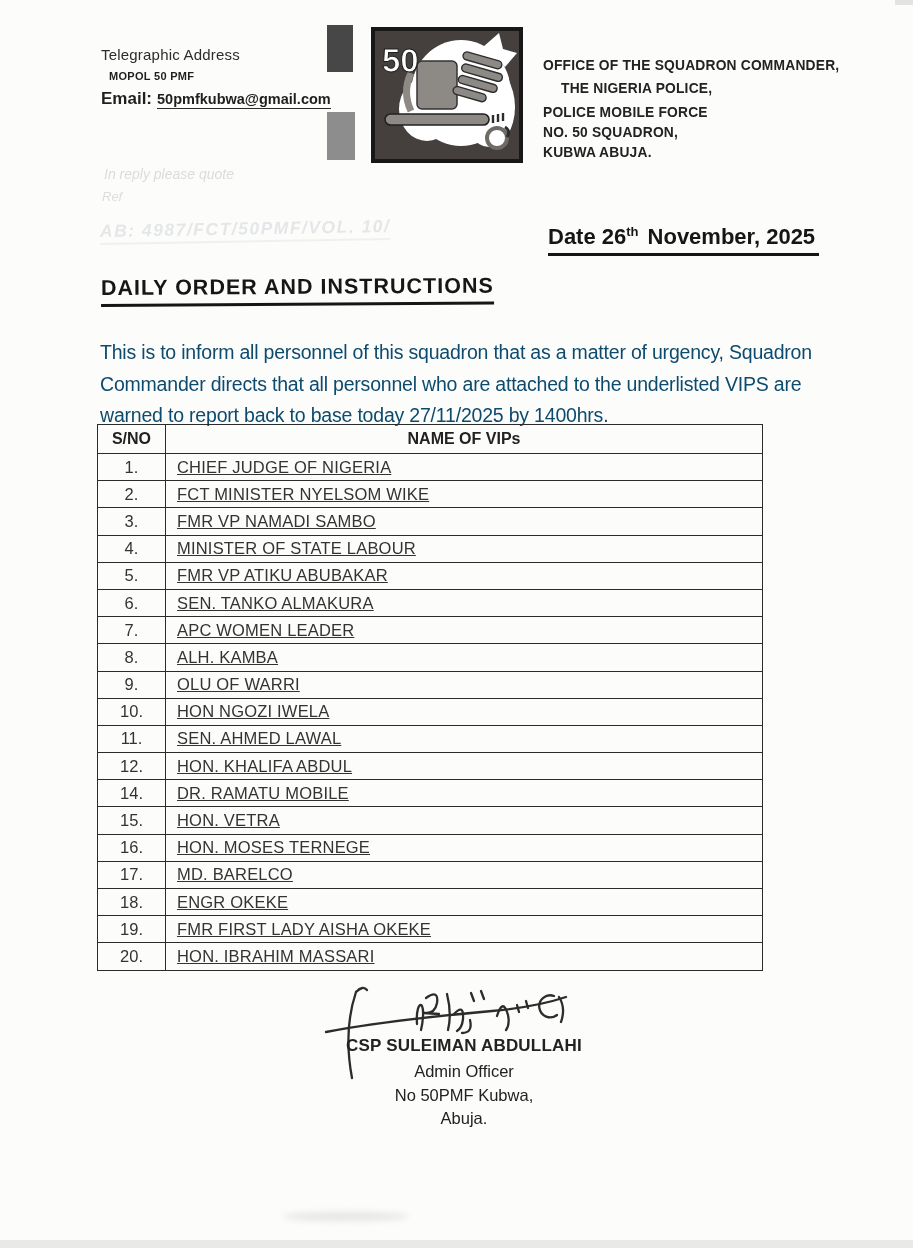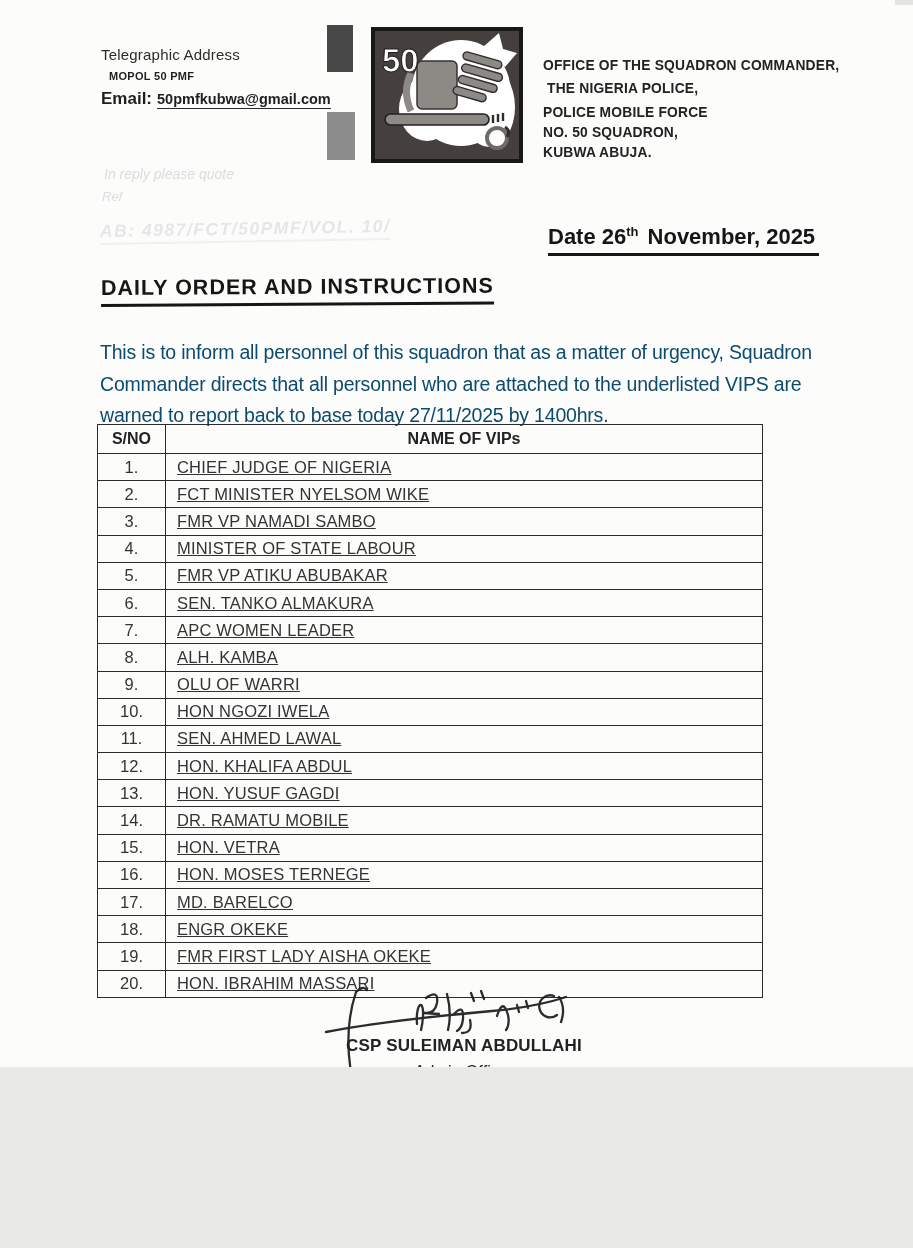--- a/index.html
+++ b/index.html
@@ -4,21 +4,21 @@
 <style>
   html,body{margin:0;padding:0;}
   body{
     width:913px;height:1248px;
     background:#e9e9e7;
     font-family:"Liberation Sans", sans-serif;
     color:#1f1f1f;
   }
   .page{
     position:relative;
-    width:913px;height:1067px;
+    width:913px;height:1240px;
     background:#fcfcfb;
     overflow:hidden;
   }
   
   .tele-block{position:absolute;left:101px;top:46px;}
   .tele-label{font-size:15px;color:#2c2c2c;letter-spacing:.2px;}
   .tele-value{font-size:11px;font-weight:bold;margin-top:7px;margin-left:8px;letter-spacing:.3px;}
   .email-line{margin-top:7px;display:flex;align-items:flex-end;}
   .email-label{font-size:17px;font-weight:bold;}
   .email-value{font-size:14.5px;font-weight:600;margin-left:5px;border-bottom:1.6px solid #2a2a2a;padding-bottom:1px;}
@@ -29,21 +29,21 @@
     color:#aeb6ba;opacity:.30;letter-spacing:1.5px;border-bottom:2px solid rgba(170,178,182,.5);
     padding-bottom:1px;transform:rotate(-1deg);transform-origin:left;}
   
   .mark{position:absolute;}
   .mark-dark{left:327px;top:25px;width:26px;height:47px;background:#474747;}
   .mark-gray{left:327px;top:112px;width:28px;height:48px;background:#8d8d8d;}
   .crest{position:absolute;left:371px;top:27px;width:152px;height:136px;}
   
   .office-block{position:absolute;left:543px;top:58px;font-weight:bold;font-size:13.8px;color:#222;}
   .office-block div{margin-bottom:8px;letter-spacing:.2px;}
-  .office-block div:nth-child(2){padding-left:4px;margin-bottom:9px;}
+  .office-block div:nth-child(2){padding-left:4px;margin-bottom:9px;margin-left:14px;}
   .office-block div:nth-child(3){margin-bottom:5px;}
   .office-block div:nth-child(4){margin-bottom:5px;}
   
   .date-line{position:absolute;left:548px;top:224px;font-size:22px;font-weight:bold;color:#161616;
     border-bottom:3px solid #161616;padding-bottom:3px;padding-right:4px;}
   .date-line sup{font-size:13px;}
   .date-rest{margin-left:9px;}
   
   .doc-title{position:absolute;left:101px;top:276px;font-size:21.5px;font-weight:bold;letter-spacing:1px;
     color:#161616;border-bottom:3px solid #161616;padding-bottom:3px;transform:rotate(-.35deg);transform-origin:left;}
@@ -200,24 +200,20 @@
     <tr>
       <td class="sno-cell">11.</td>
       <td class="name-cell">SEN. AHMED LAWAL</td>
     </tr>
 
     <tr>
       <td class="sno-cell">12.</td>
       <td class="name-cell">HON. KHALIFA ABDUL</td>
     </tr>
 
-    <tr>
-      <td class="sno-cell">13.</td>
-      <td class="name-cell">HON. YUSUF GAGDI</td>
-    </tr>
 
     <tr>
       <td class="sno-cell">14.</td>
       <td class="name-cell">DR. RAMATU MOBILE</td>
     </tr>
 
     <tr>
       <td class="sno-cell">15.</td>
       <td class="name-cell">HON. VETRA</td>
     </tr>

